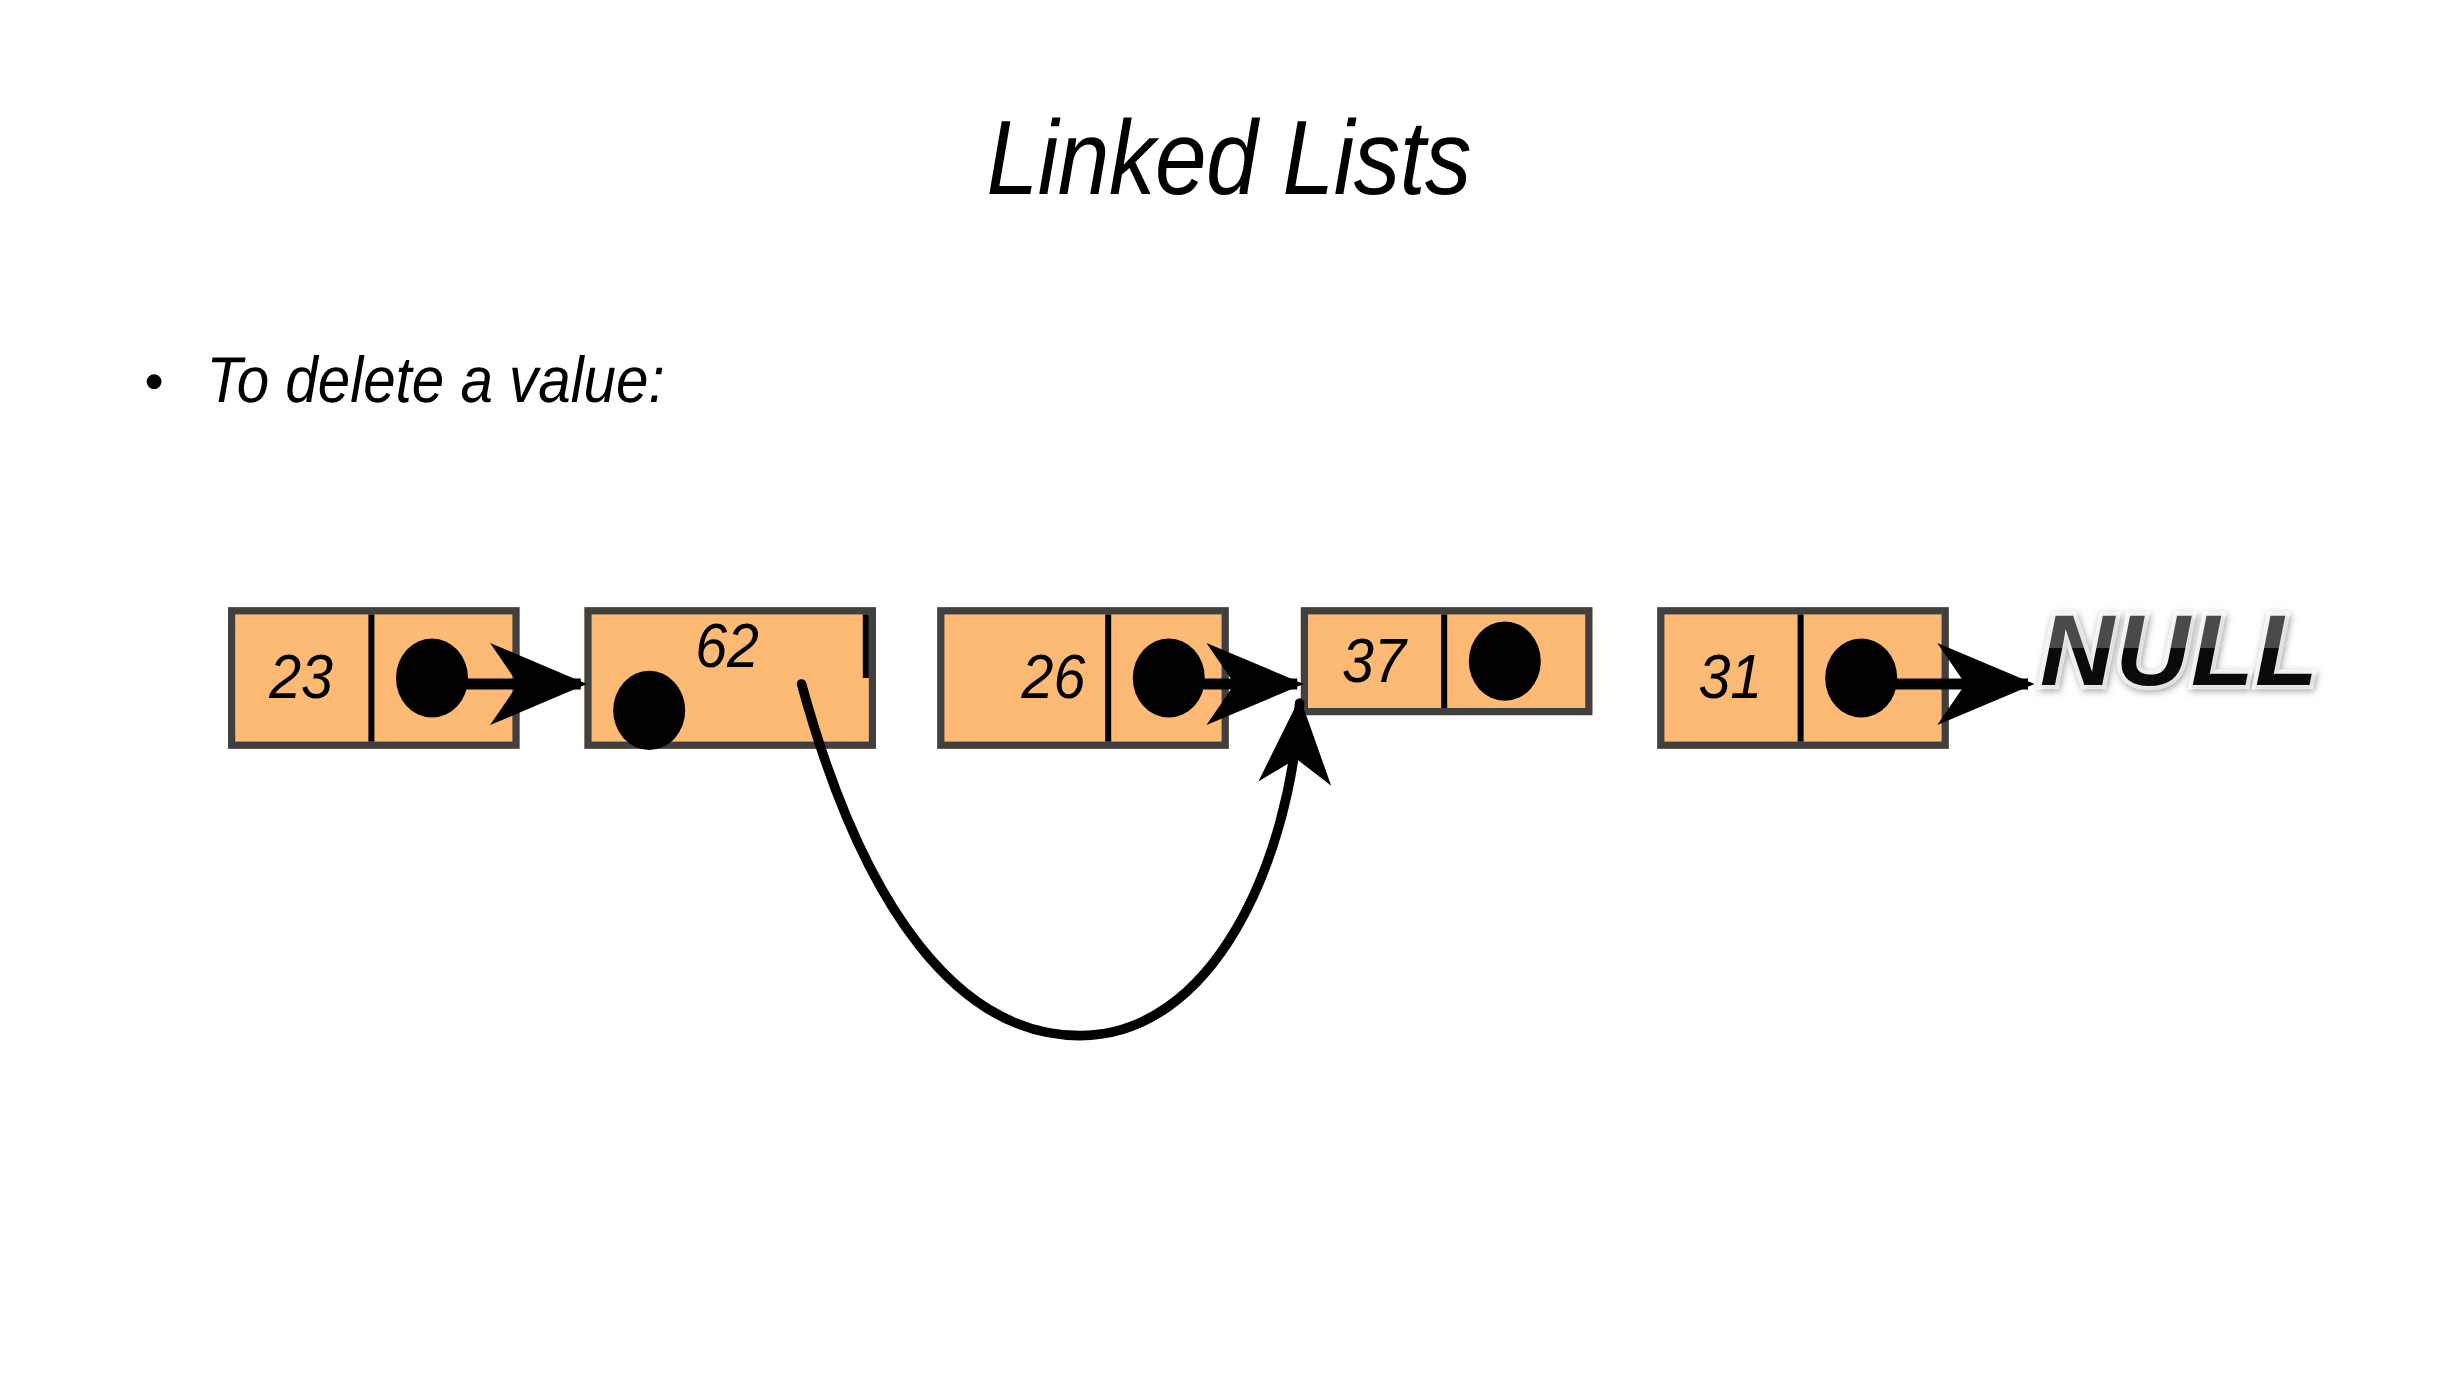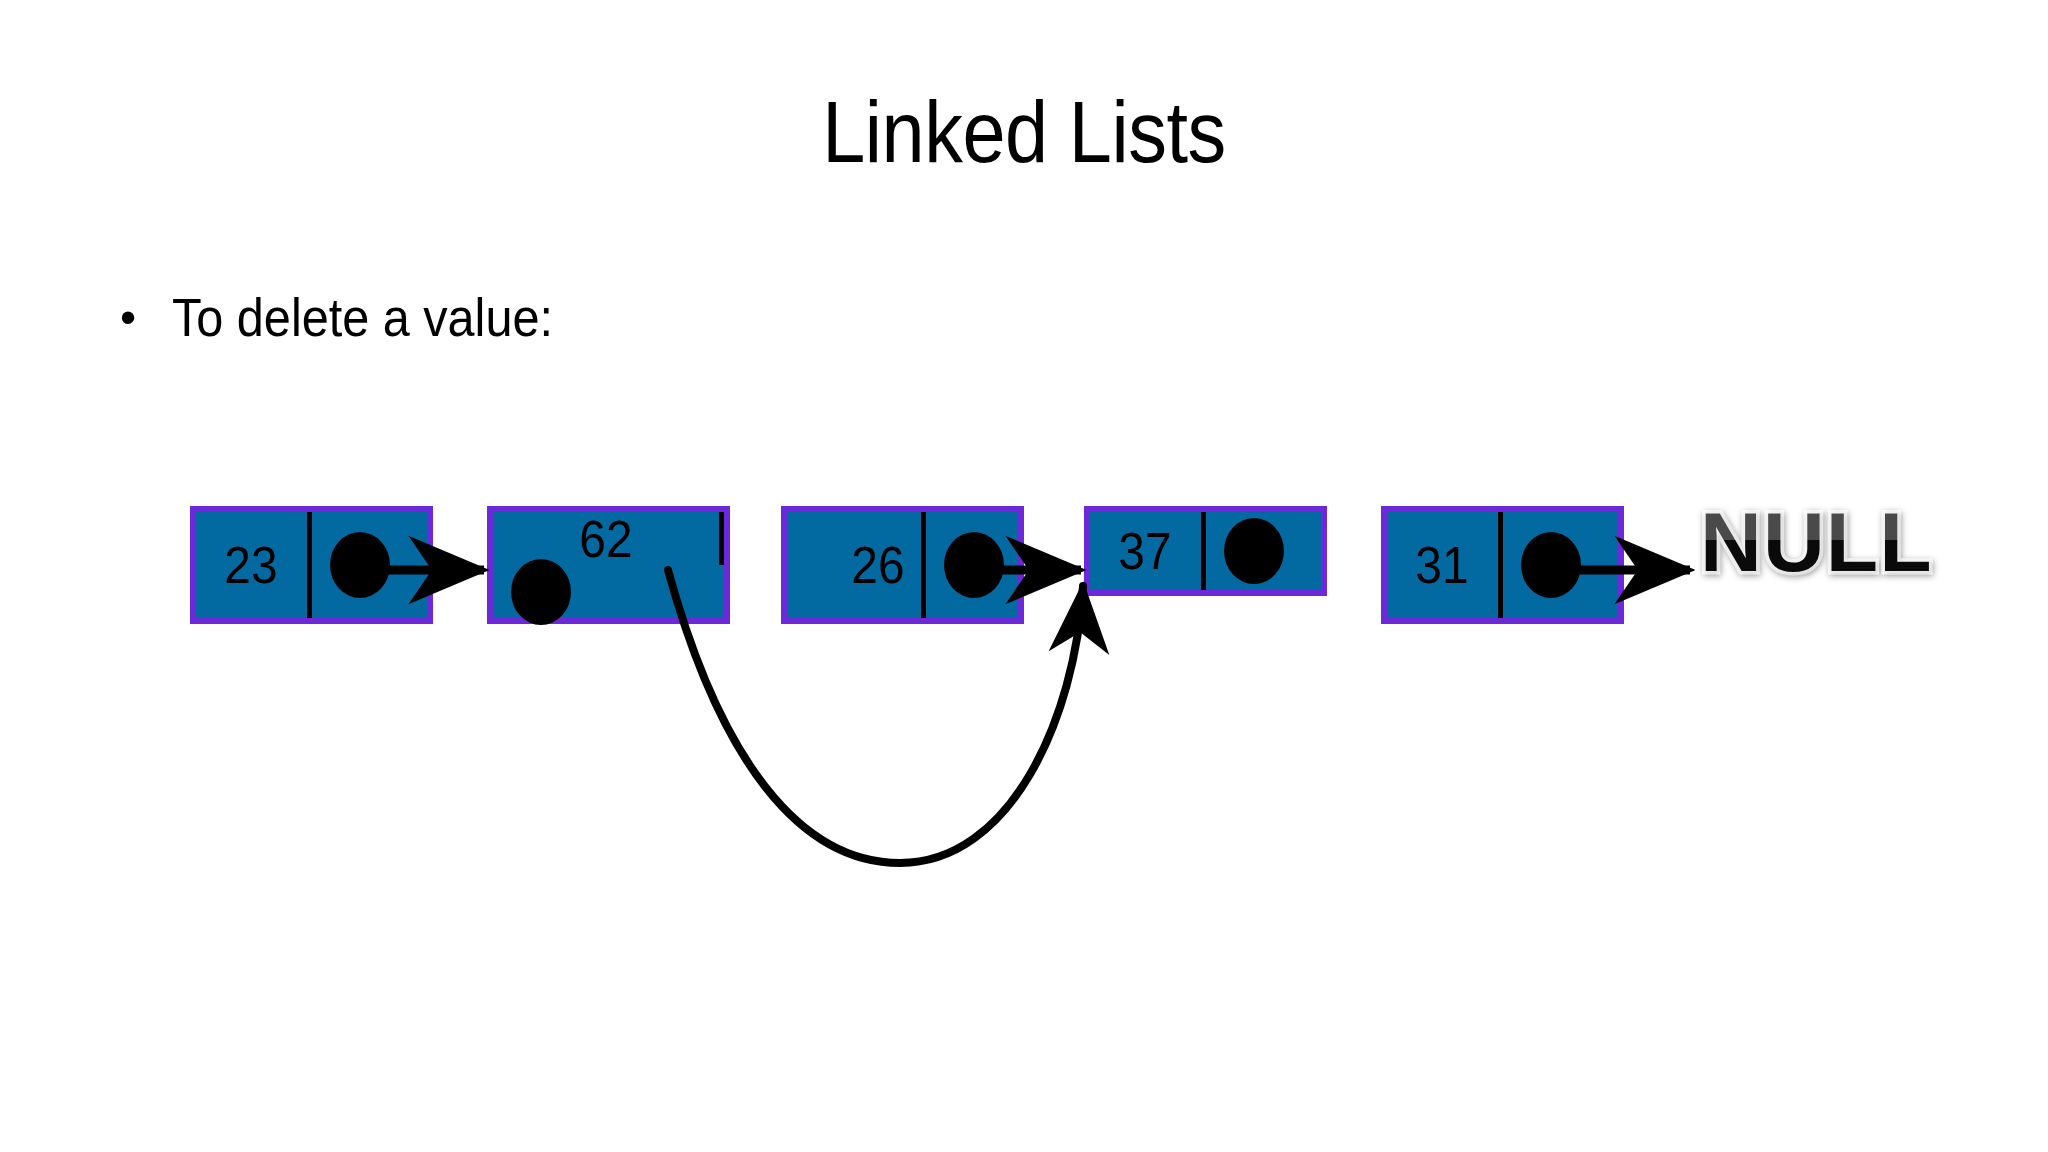--- a/index.html
+++ b/index.html
@@ -10,20 +10,21 @@
   }
   body {
     font-family: "Liberation Sans", sans-serif;
   }
   #slide {
     position: relative;
     width: 2048px;
     height: 1152px;
     background: #ffffff;
     overflow: hidden;
+    font-style: italic;
   }
   #slide-title {
     position: absolute;
     left: 0;
     top: 86px;
     width: 2048px;
     text-align: center;
     font-family: "Liberation Sans", sans-serif;
     font-size: 88px;
     font-weight: 400;
@@ -68,22 +69,22 @@
     position: absolute;
     left: 0;
     top: 0;
     width: 2048px;
     height: 1152px;
     pointer-events: none;
   }
   .node-box {
     position: absolute;
     box-sizing: border-box;
-    border: 6px solid #6d28d9;
-    background: #0369a1;
+    border: 6px solid #404040;
+    background: #fdba74;
     display: flex;
   }
   .node-cell-value {
     flex: 1 1 50%;
     box-sizing: border-box;
     border-right: 5px solid #000000;
     display: flex;
     align-items: center;
     justify-content: center;
   }

